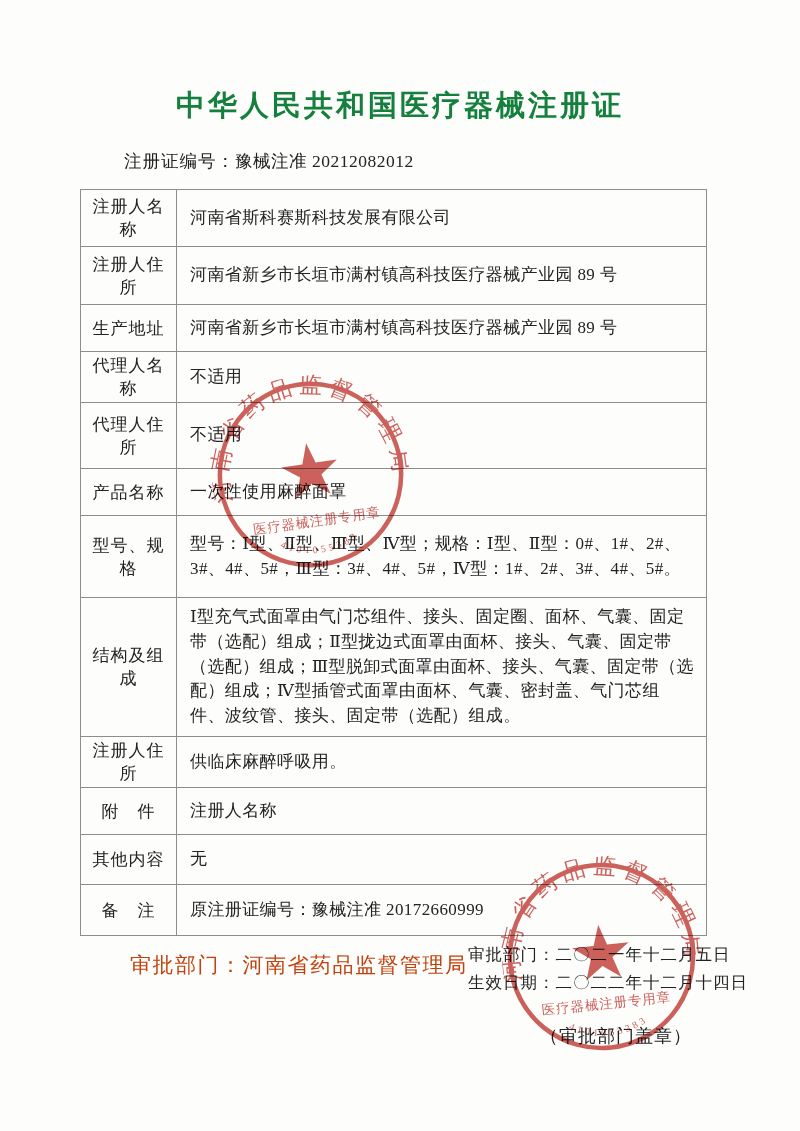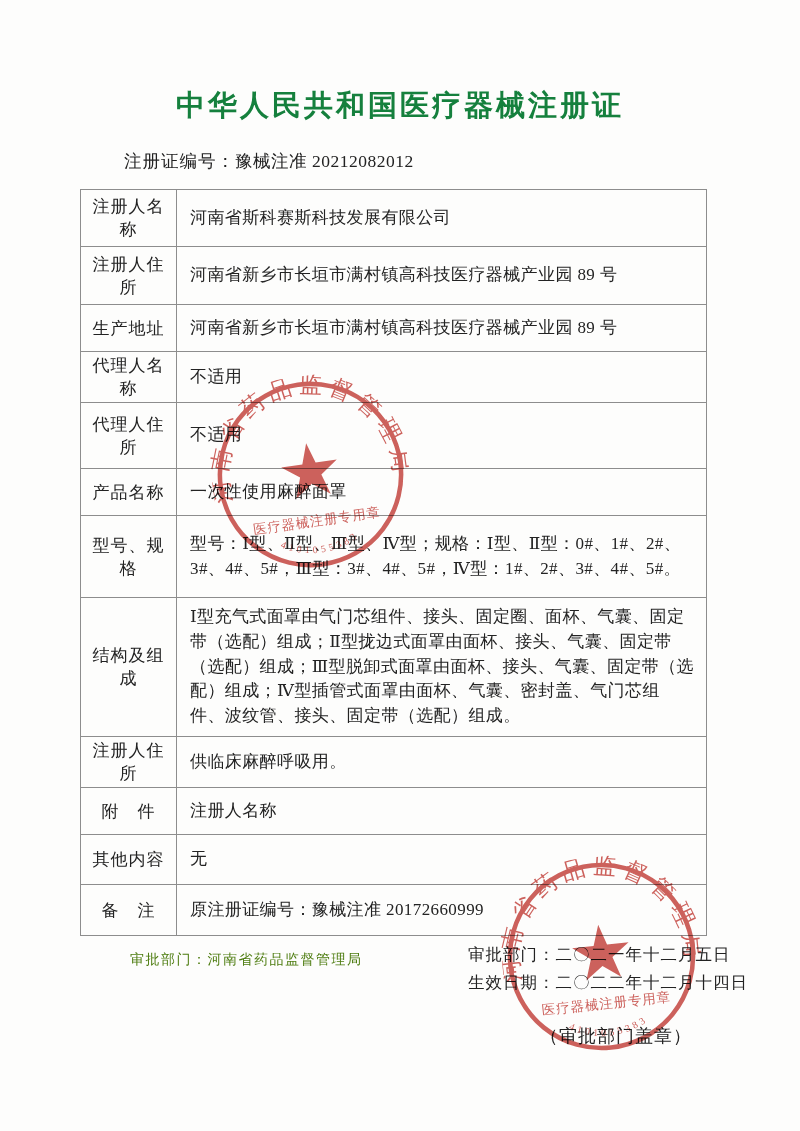--- a/index.html
+++ b/index.html
@@ -28,21 +28,21 @@
     width:96px;font-weight:400;text-align:center;font-size:17px;color:#222;
     letter-spacing:1px;padding:2px 4px;
   }
   table.cert td{
     font-size:17px;line-height:1.45;color:#232323;
     padding:4px 12px 4px 13px;letter-spacing:.4px;
   }
   tr.h57{height:57px;padding-left:48px;} tr.h58{height:58px;} tr.h55{height:47px;}
   tr.h53{height:66px;} tr.h47{height:47px;} tr.h82{height:82px;}
   tr.h139{height:139px;} tr.h50{height:50px;} tr.h51{height:51px;}
-  .dept-line{position:absolute;left:130px;top:951px;font-size:14px;letter-spacing:1.5px;color:#4d7c0f;}
+  .dept-line{position:absolute;left:130px;top:951px;font-size:21px;letter-spacing:1.5px;color:#c2410c;}
   .dates{position:absolute;left:468px;top:941px;font-size:16.5px;line-height:28px;letter-spacing:1px;color:#222;}
   .seal-note{position:absolute;left:540px;top:1024px;font-size:18px;letter-spacing:1px;color:#222;text-align:center;}
   .seal{position:absolute;mix-blend-mode:multiply;opacity:.84;pointer-events:none;}
   .seal svg{display:block;width:100%;height:100%;}
   .seal-a{left:212px;top:376px;width:197px;height:197px;transform:rotate(-8deg);}
   .seal-b{left:502px;top:857px;width:199px;height:199px;transform:rotate(-6deg);}
   .seal text{font-family:"Liberation Serif","DejaVu Serif",serif;}
 </style>
 </head>
 <body>

